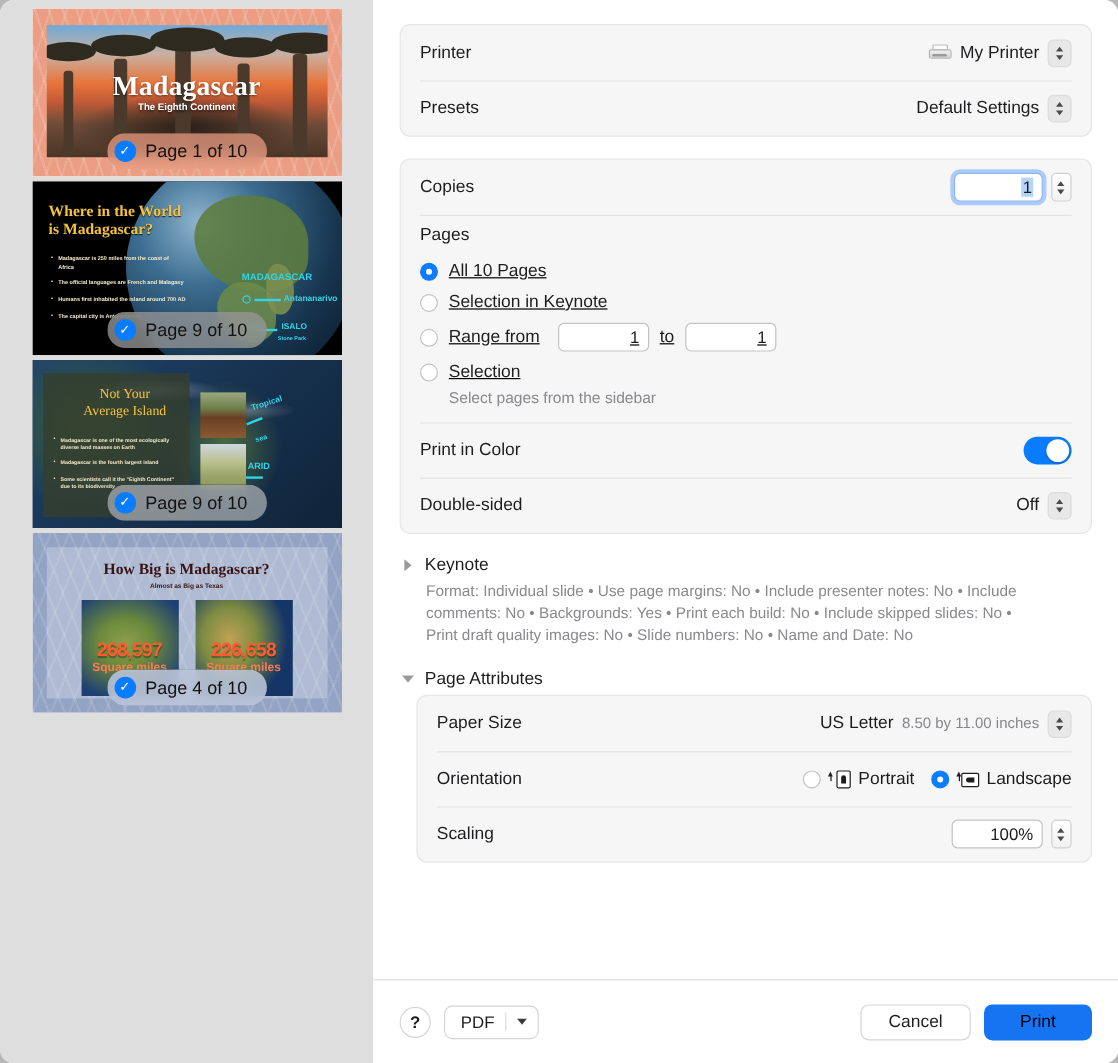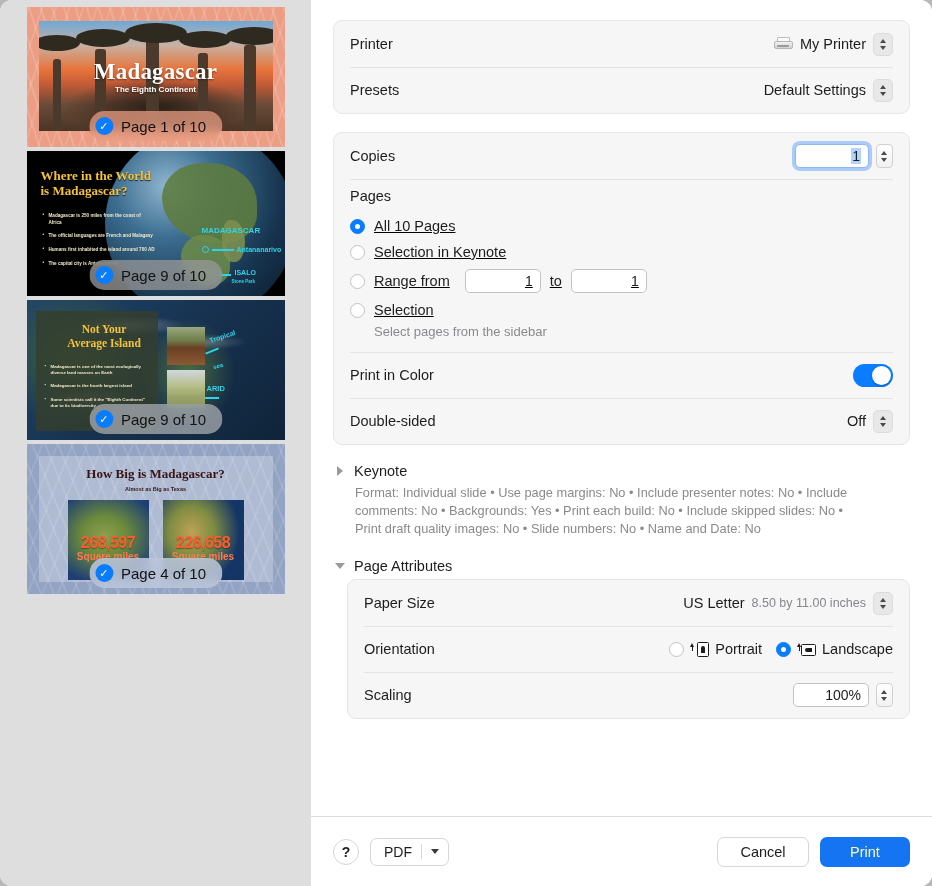--- a/index.html
+++ b/index.html
@@ -139,21 +139,21 @@
     background:
       radial-gradient(ellipse 30% 10% at 40% 18%, rgba(255,255,255,.35), transparent 70%),
       radial-gradient(ellipse 22% 8% at 70% 30%, rgba(255,255,255,.25), transparent 70%),
       radial-gradient(ellipse 26% 9% at 25% 70%, rgba(255,255,255,.2), transparent 70%);
   }
   .s3 .panel {
     position: absolute; left: 9px; top: 11px; width: 122px; height: 120px;
     background: rgba(52,62,45,.82);
   }
   .s3 h3 {
-    color: #f5c33b; font-family: "Liberation Serif", serif; font-weight: bold;
+    color: #f5c33b; font-family: "Liberation Serif", serif; font-weight: normal;
     font-size: 11.5px; text-align: center; margin-top: 12px; line-height: 1.2; padding-left: 15px;
   }
   .s3 ul { list-style: none; margin: 13px 9px 0 9px; }
   .s3 li {
     color: #f2e9c8; font-size: 4.4px; line-height: 1.45; font-weight: bold;
     margin-bottom: 7px; position: relative; padding-left: 6px;
   }
   .s3 li::before { content: "•"; position: absolute; left: 0; top: -1px; }
   .s3 .ph {
     position: absolute; width: 38px; height: 38px; overflow: hidden;
@@ -372,21 +372,21 @@
     border-left: 4px solid transparent; border-right: 4px solid transparent;
     border-top: 5px solid #3a3a3a;
   }
   .spacer { flex: 1; }
   .btn {
     height: 30px; min-width: 92px; border-radius: 7px;
     display: flex; align-items: center; justify-content: center;
     font-size: 14.5px;
   }
   .btn.cancel { background: #fff; border: 1px solid #d6d6d6; color: #1d1d1f; }
-  .btn.print { background: #1474f1; color: #fef9c3; min-width: 90px; }
+  .btn.print { background: #1474f1; color: #000000; min-width: 90px; }
 
   .scrollbar {
     position: absolute; right: 4px; top: 22px; width: 5px; height: 250px;
     background: #c4c4c4; border-radius: 3px; opacity: .0;
   }
 </style>
 </head>
 <body>
 
 <div id="window">

